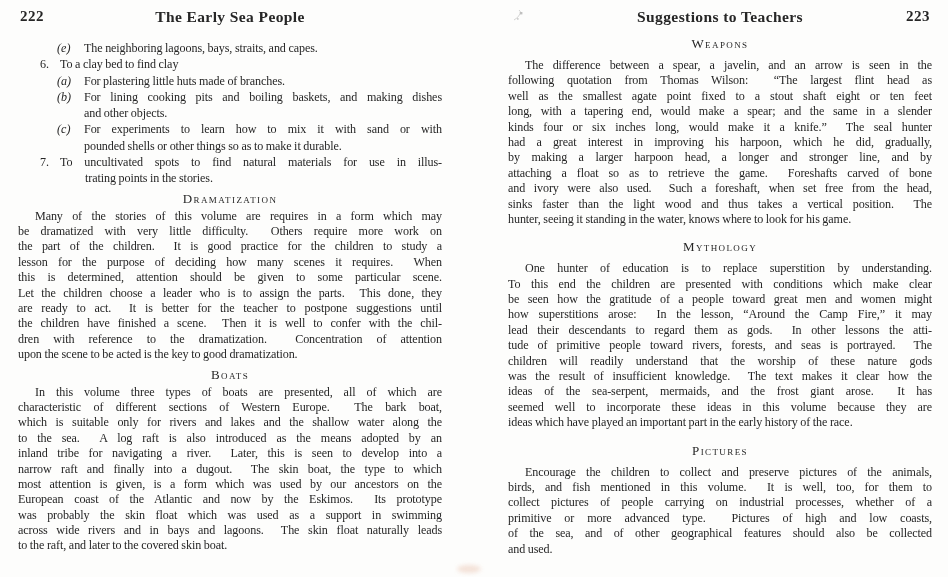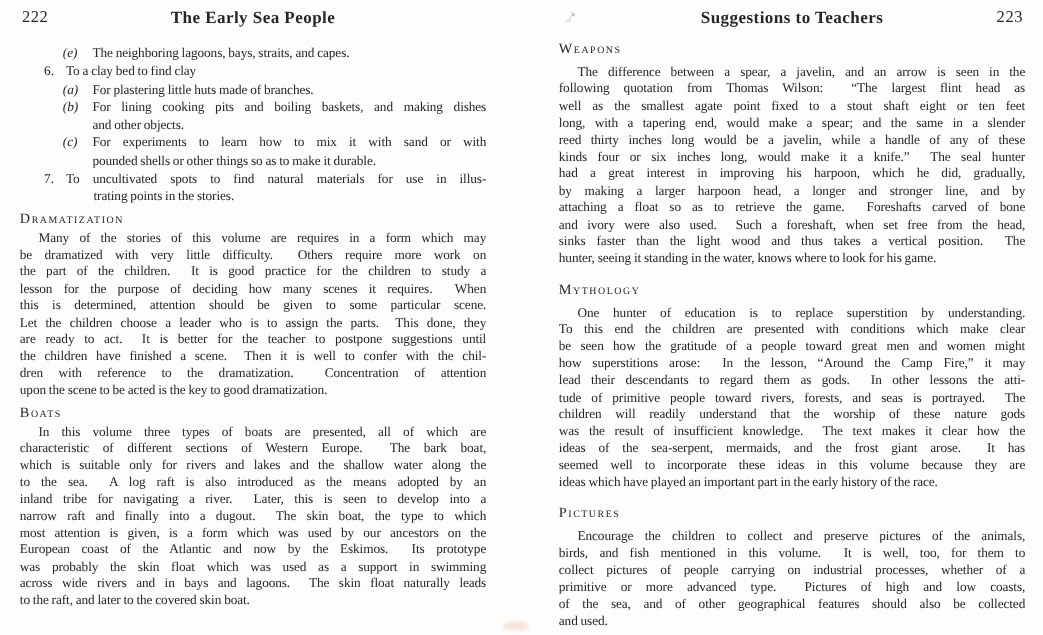--- a/index.html
+++ b/index.html
@@ -7,42 +7,42 @@
     width:948px;height:577px;position:relative;overflow:hidden;
     background:#fdfdfc;
     font-family:"Liberation Serif","DejaVu Serif",serif;
     color:#262626;
     -webkit-font-smoothing:antialiased;
   }
   .page{position:absolute;top:0;height:577px;}
   .page.left{left:0;width:474px;}
   .page.right{left:474px;width:474px;}
 
-  .pagenum{position:absolute;top:8px;font-weight:normal;font-size:15px;letter-spacing:.5px;}
+  .pagenum{position:absolute;top:8px;font-weight:bold;font-size:15px;letter-spacing:.5px;}
   .pn-left{left:20px;}
   .pn-right{right:18px;}
 
   .content{height:100%;box-sizing:border-box;}
   .page.left  .content{padding:8px 32px 0 18px;}
   .page.right .content{padding:8px 16px 0 34px;}
 
   .running{height:20px;text-align:center;font-weight:bold;font-size:15.5px;letter-spacing:.4px;white-space:nowrap;}
 
   
   .line{
     height:15.4px;overflow:hidden;
     font-size:12.1px;line-height:15.4px;
     letter-spacing:-0.1px;word-spacing:-0.3px;
     text-align:justify;text-align-last:justify;
   }
   .line.last{text-align-last:left;}
   .para .line.first{padding-left:17px;}
 
   .heading{
-    font-variant:small-caps;letter-spacing:1.4px;
+    text-align:center;font-variant:small-caps;letter-spacing:1.4px;
     font-size:13px;line-height:16px;margin:4px 0 2px;
   }
   .page.right .heading{margin:12px 0 6px;}
   .page.right .blocks > .heading:first-child{margin-top:8px;}
 
   .list{margin-top:12px;}
   .li{position:relative;}
   .li .line{height:16.3px;line-height:16.3px;}
   .li.num{padding-left:42px;}
   .li.letter{padding-left:66px;}
@@ -131,21 +131,20 @@
     <span class="pagenum pn-right">223</span>
     <div class="content">
       <div class="running">Suggestions to Teachers</div>
       <div class="blocks" id="blocks-right">
           <div class="heading">Weapons</div>
           <div class="para">
             <div class="line first">The difference between a spear, a javelin, and an arrow is seen in the</div>
             <div class="line">following quotation from Thomas Wilson:&nbsp; “The largest flint head as</div>
             <div class="line">well as the smallest agate point fixed to a stout shaft eight or ten feet</div>
             <div class="line">long, with a tapering end, would make a spear; and the same in a slender</div>
-            <div class="line">reed thirty inches long would be a javelin, while a handle of any of these</div>
             <div class="line">kinds four or six inches long, would make it a knife.”&nbsp; The seal hunter</div>
             <div class="line">had a great interest in improving his harpoon, which he did, gradually,</div>
             <div class="line">by making a larger harpoon head, a longer and stronger line, and by</div>
             <div class="line">attaching a float so as to retrieve the game.&nbsp; Foreshafts carved of bone</div>
             <div class="line">and ivory were also used.&nbsp; Such a foreshaft, when set free from the head,</div>
             <div class="line">sinks faster than the light wood and thus takes a vertical position.&nbsp; The</div>
             <div class="line last">hunter, seeing it standing in the water, knows where to look for his game.</div>
           </div>
           <div class="heading">Mythology</div>
           <div class="para">

